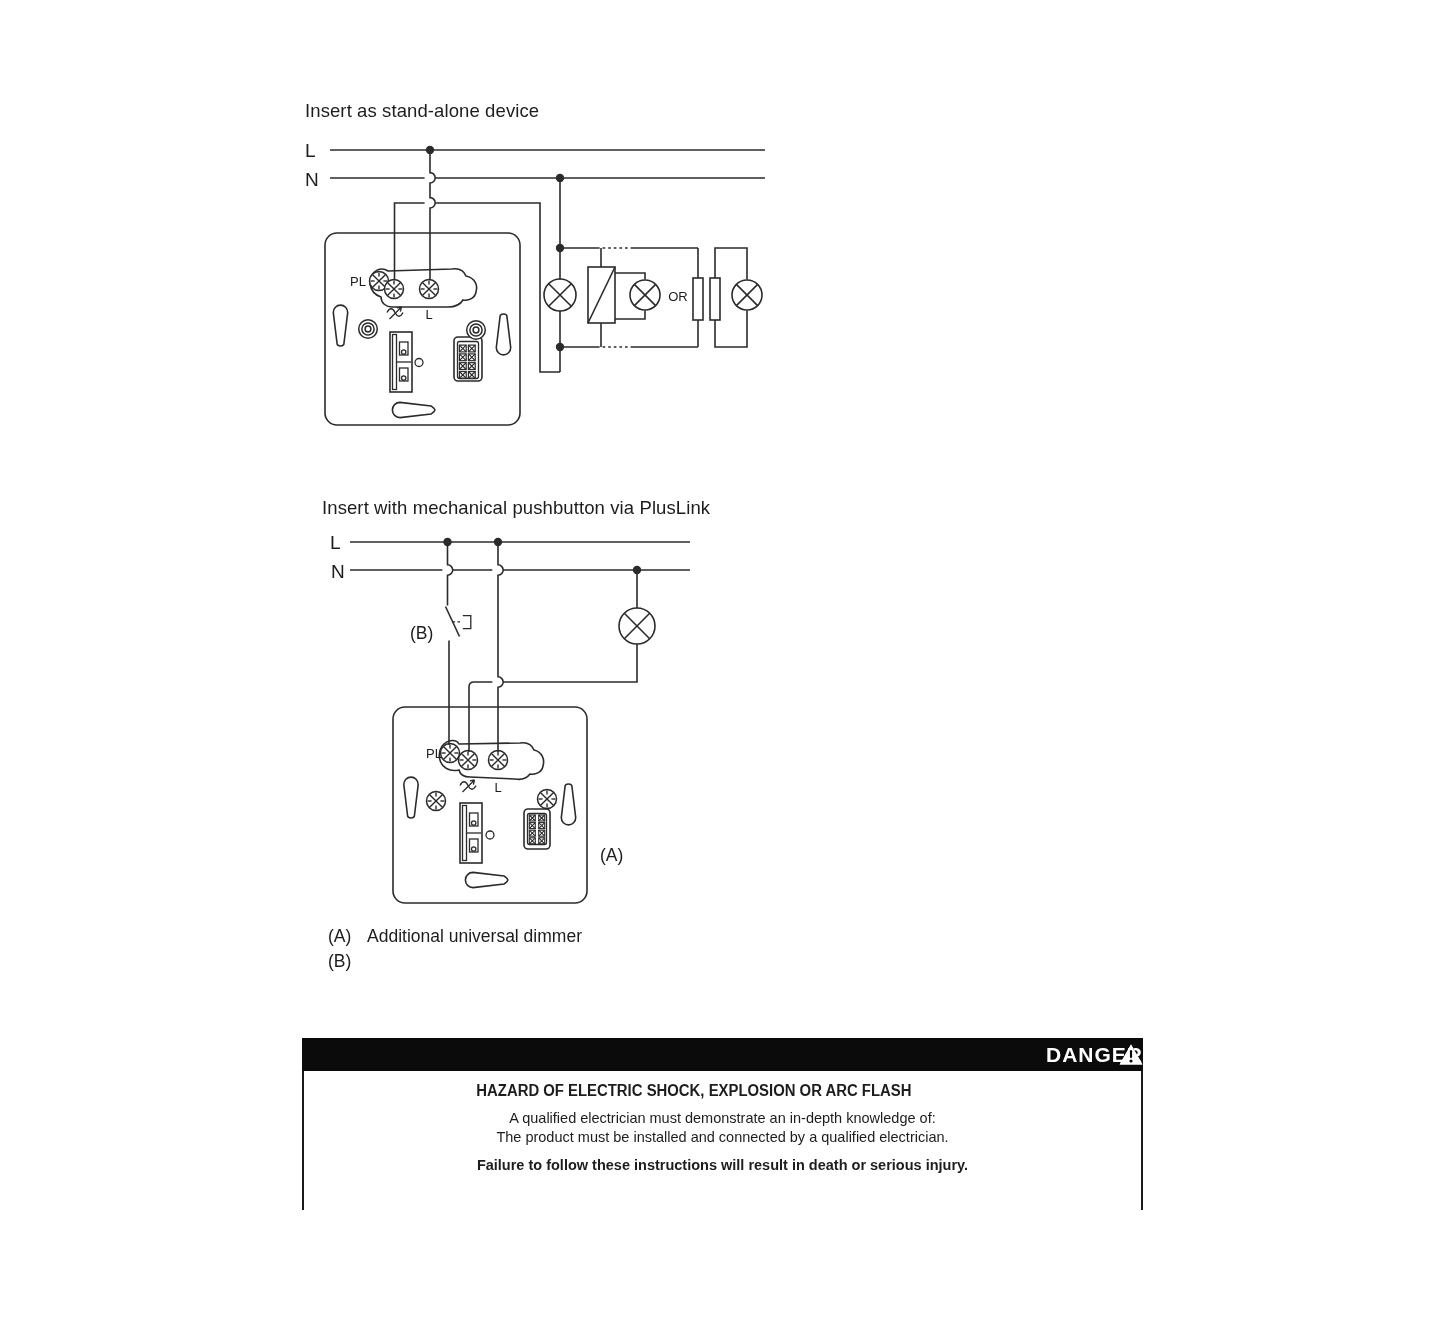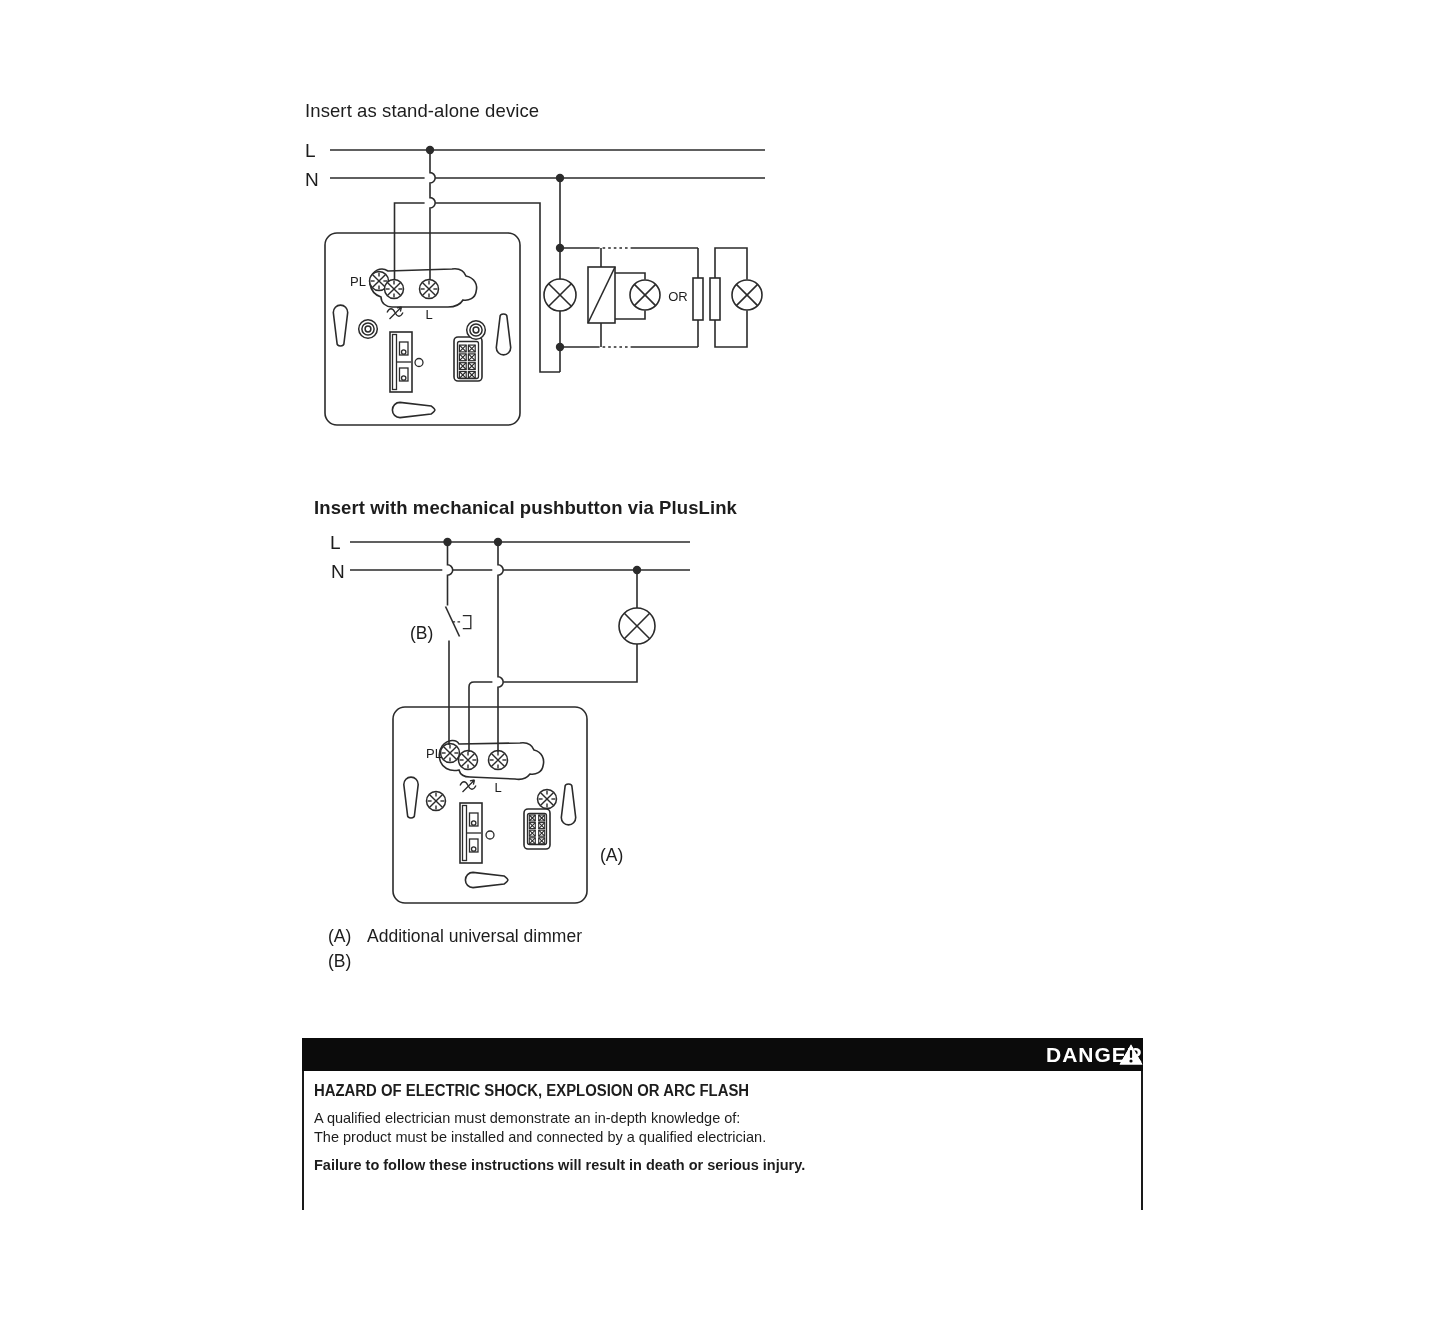--- a/index.html
+++ b/index.html
@@ -17,21 +17,21 @@
   .t13{font-size:13px;}
   .t17{font-size:17.5px;}
   .t19{font-size:19px;}
   .legend{position:absolute;left:328px;top:924px;font-size:17.5px;line-height:24.5px;width:420px;}
   .legend-row{display:flex;}
   .legend-key{width:39px;flex:none;}
   .legend-text{width:345px;}
   .danger{position:absolute;left:302px;top:1038px;width:841px;}
   .danger-header{height:33px;background:#0b0b0b;color:#ffffff;display:flex;align-items:center;justify-content:flex-end;gap:9px;}
   .danger-title{font-size:21px;font-weight:bold;letter-spacing:1px;}
-  .danger-body{border:2px solid #1a1a1a;border-top:none;background:#fff;box-sizing:border-box;height:182px;padding:11px 10px 13px;}
+  .danger-body{border:2px solid #1a1a1a;border-top:none;background:#fff;box-sizing:border-box;height:182px;padding:11px 10px 13px;text-align:center;}
   .danger-heading{font-size:16px;font-weight:bold;transform:scaleX(.93);transform-origin:0 50%;white-space:nowrap;}
   .danger-para{margin-top:9px;font-size:14.5px;line-height:19px;}
   .danger-para div{white-space:nowrap;}
   .danger-bullets{margin:8px 0 0;padding:0;list-style:none;font-size:14.5px;line-height:19.5px;}
   .danger-footer{margin-top:10px;font-size:14.5px;font-weight:bold;white-space:nowrap;}
   .hicon{display:block;}
 </style>
 </head>
 <body>
 
@@ -160,21 +160,21 @@
       </g>
 
     <g class="dot">
       <circle cx="430" cy="150" r="4.2"></circle>
         <circle cx="560" cy="178" r="4.2"></circle>
       <circle cx="560" cy="248" r="4.2"></circle>
         <circle cx="560" cy="347" r="4.2"></circle>
     </g>
   </svg>
 
-  <div class="dtitle" style="left:314px;top:497px;font-weight:bold;">Insert with mechanical pushbutton via PlusLink</div>
+  <div class="dtitle" style="left:322px;top:497px;">Insert with mechanical pushbutton via PlusLink</div>
 
   <svg style="left:300px;top:490px;" width="420" height="420" viewBox="300 490 420 420">
     <text class="t19" x="330" y="549">L</text>
     <text class="t19" x="331" y="577.5">N</text>
 
     <g>
       <rect x="393" y="707" width="194" height="196" rx="12" class="wire wfill"></rect>
       <path class="wire wfill" d="M459 744 L520 743 C527 742 532 745 534 750 C542 752 545 759 543 766 C542 772 536 775 530 774 C527 778 521 780 515 779 L470 777 C464 777 460 774 459 770 C450 772 441 768 439.5 758 C438 749 444 741 452 740.5 C455.5 740.3 458 742 459 744 Z"></path>
       <use href="#screw" x="450" y="753"></use>
       <use href="#screw" x="468" y="760"></use>

